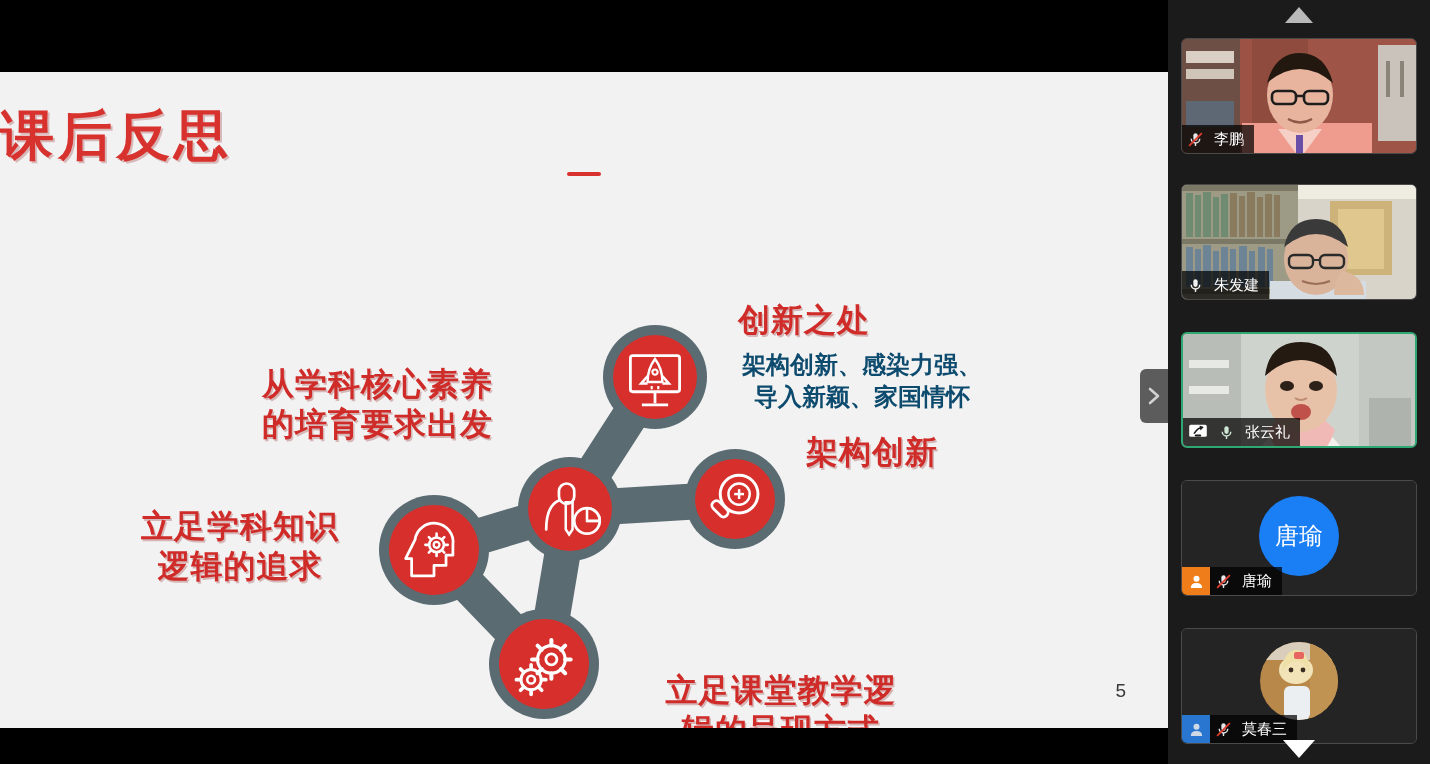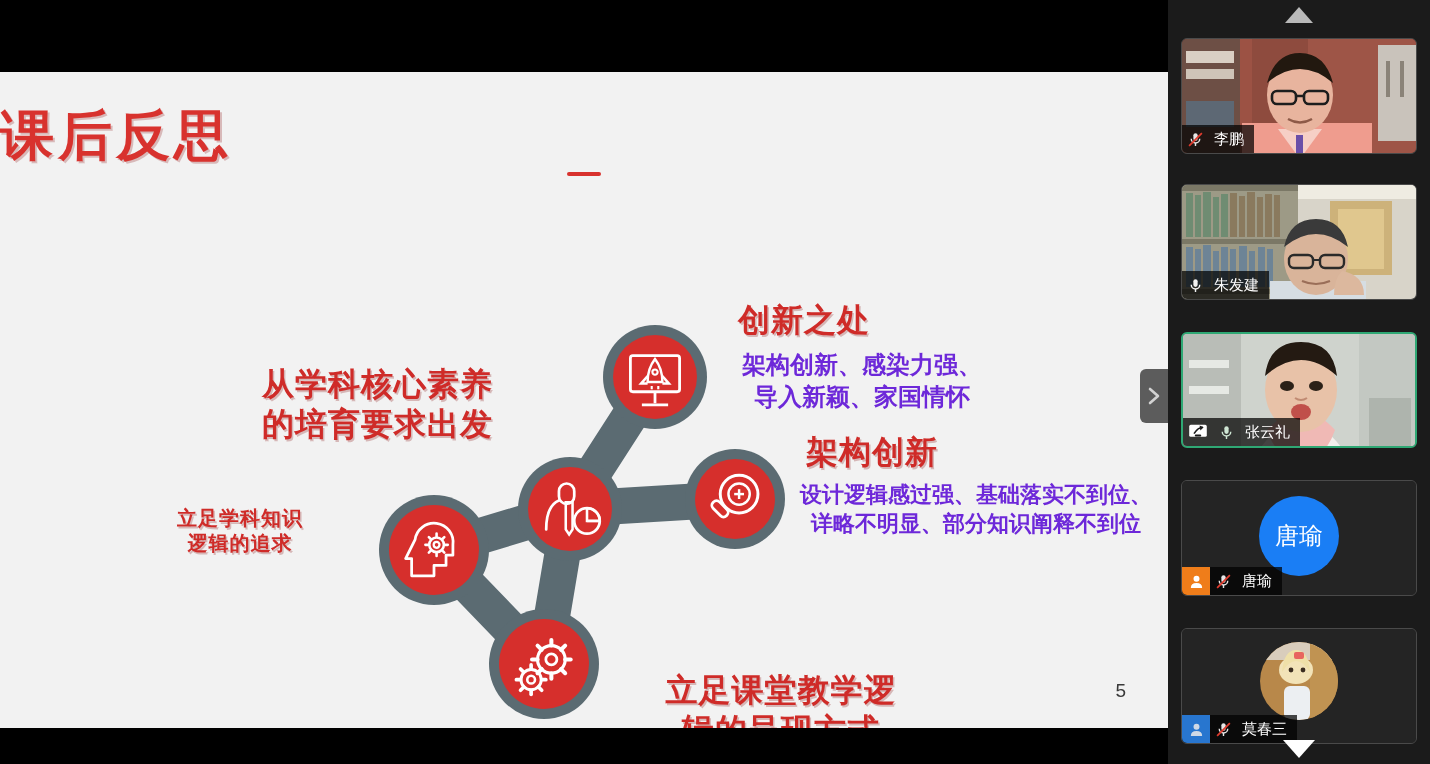--- a/index.html
+++ b/index.html
@@ -53,29 +53,29 @@
     position: absolute;
     color: #cf2b28;
     font-weight: bold;
     font-family: Liberation Serif, serif;
     text-shadow: 1.5px 1.5px 0 rgba(150,45,45,0.30);
     white-space: pre-line;
     line-height: 1.25;
   }
   .txt-body {
     position: absolute;
-    color: #6d28d9;
+    color: #0c4a6e;
     font-family: "DejaVu Sans", "Liberation Sans", sans-serif;
     font-weight: 600;
     white-space: pre-line;
     line-height: 1.33;
   }
 
   #blk-core   { left: 262px; top: 292px; font-size: 32px; letter-spacing: 1px; text-align: left; }
-  #blk-know   { left: 134px; top: 434px; font-size: 20px; letter-spacing: 1px; text-align: center; width: 212px; }
+  #blk-know   { left: 134px; top: 434px; font-size: 32px; letter-spacing: 1px; text-align: center; width: 212px; }
   #blk-class  { left: 658px; top: 598px; font-size: 32px; letter-spacing: 1px; text-align: center; width: 246px; }
 
   #blk-inno-head { left: 738px; top: 228px; font-size: 32px; letter-spacing: 1px; }
   #blk-inno-body { left: 712px; top: 278px; font-size: 24px; width: 300px; text-align: center; }
 
   #blk-short-head { left: 806px; top: 360px; font-size: 32px; letter-spacing: 1px; }
   #blk-short-body { left: 786px; top: 408px; font-size: 22px; width: 380px; text-align: center; }
 
   #page-number {
     position: absolute; right: 42px; bottom: 26px;
@@ -295,22 +295,20 @@
       <div class="txt-head" id="blk-know">立足学科知识
 逻辑的追求</div>
       <div class="txt-head" id="blk-class">立足课堂教学逻
 辑的呈现方式</div>
 
       <div class="txt-head" id="blk-inno-head">创新之处</div>
       <div class="txt-body" id="blk-inno-body">架构创新、感染力强、
 导入新颖、家国情怀</div>
 
       <div class="txt-head" id="blk-short-head">架构创新</div>
-      <div class="txt-body" id="blk-short-body">设计逻辑感过强、基础落实不到位、
-详略不明显、部分知识阐释不到位</div>
 
       <div id="page-number">5</div>
     </div>
 
     <div class="letterbox bottom"></div>
 
     <div id="collapse-handle">
       <span>
         <svg width="14" height="20" viewBox="0 0 14 20">
           <polyline points="3,3 11,10 3,17" fill="none" stroke="#d2d2d2" stroke-width="2.6" stroke-linecap="round" stroke-linejoin="round"></polyline>

